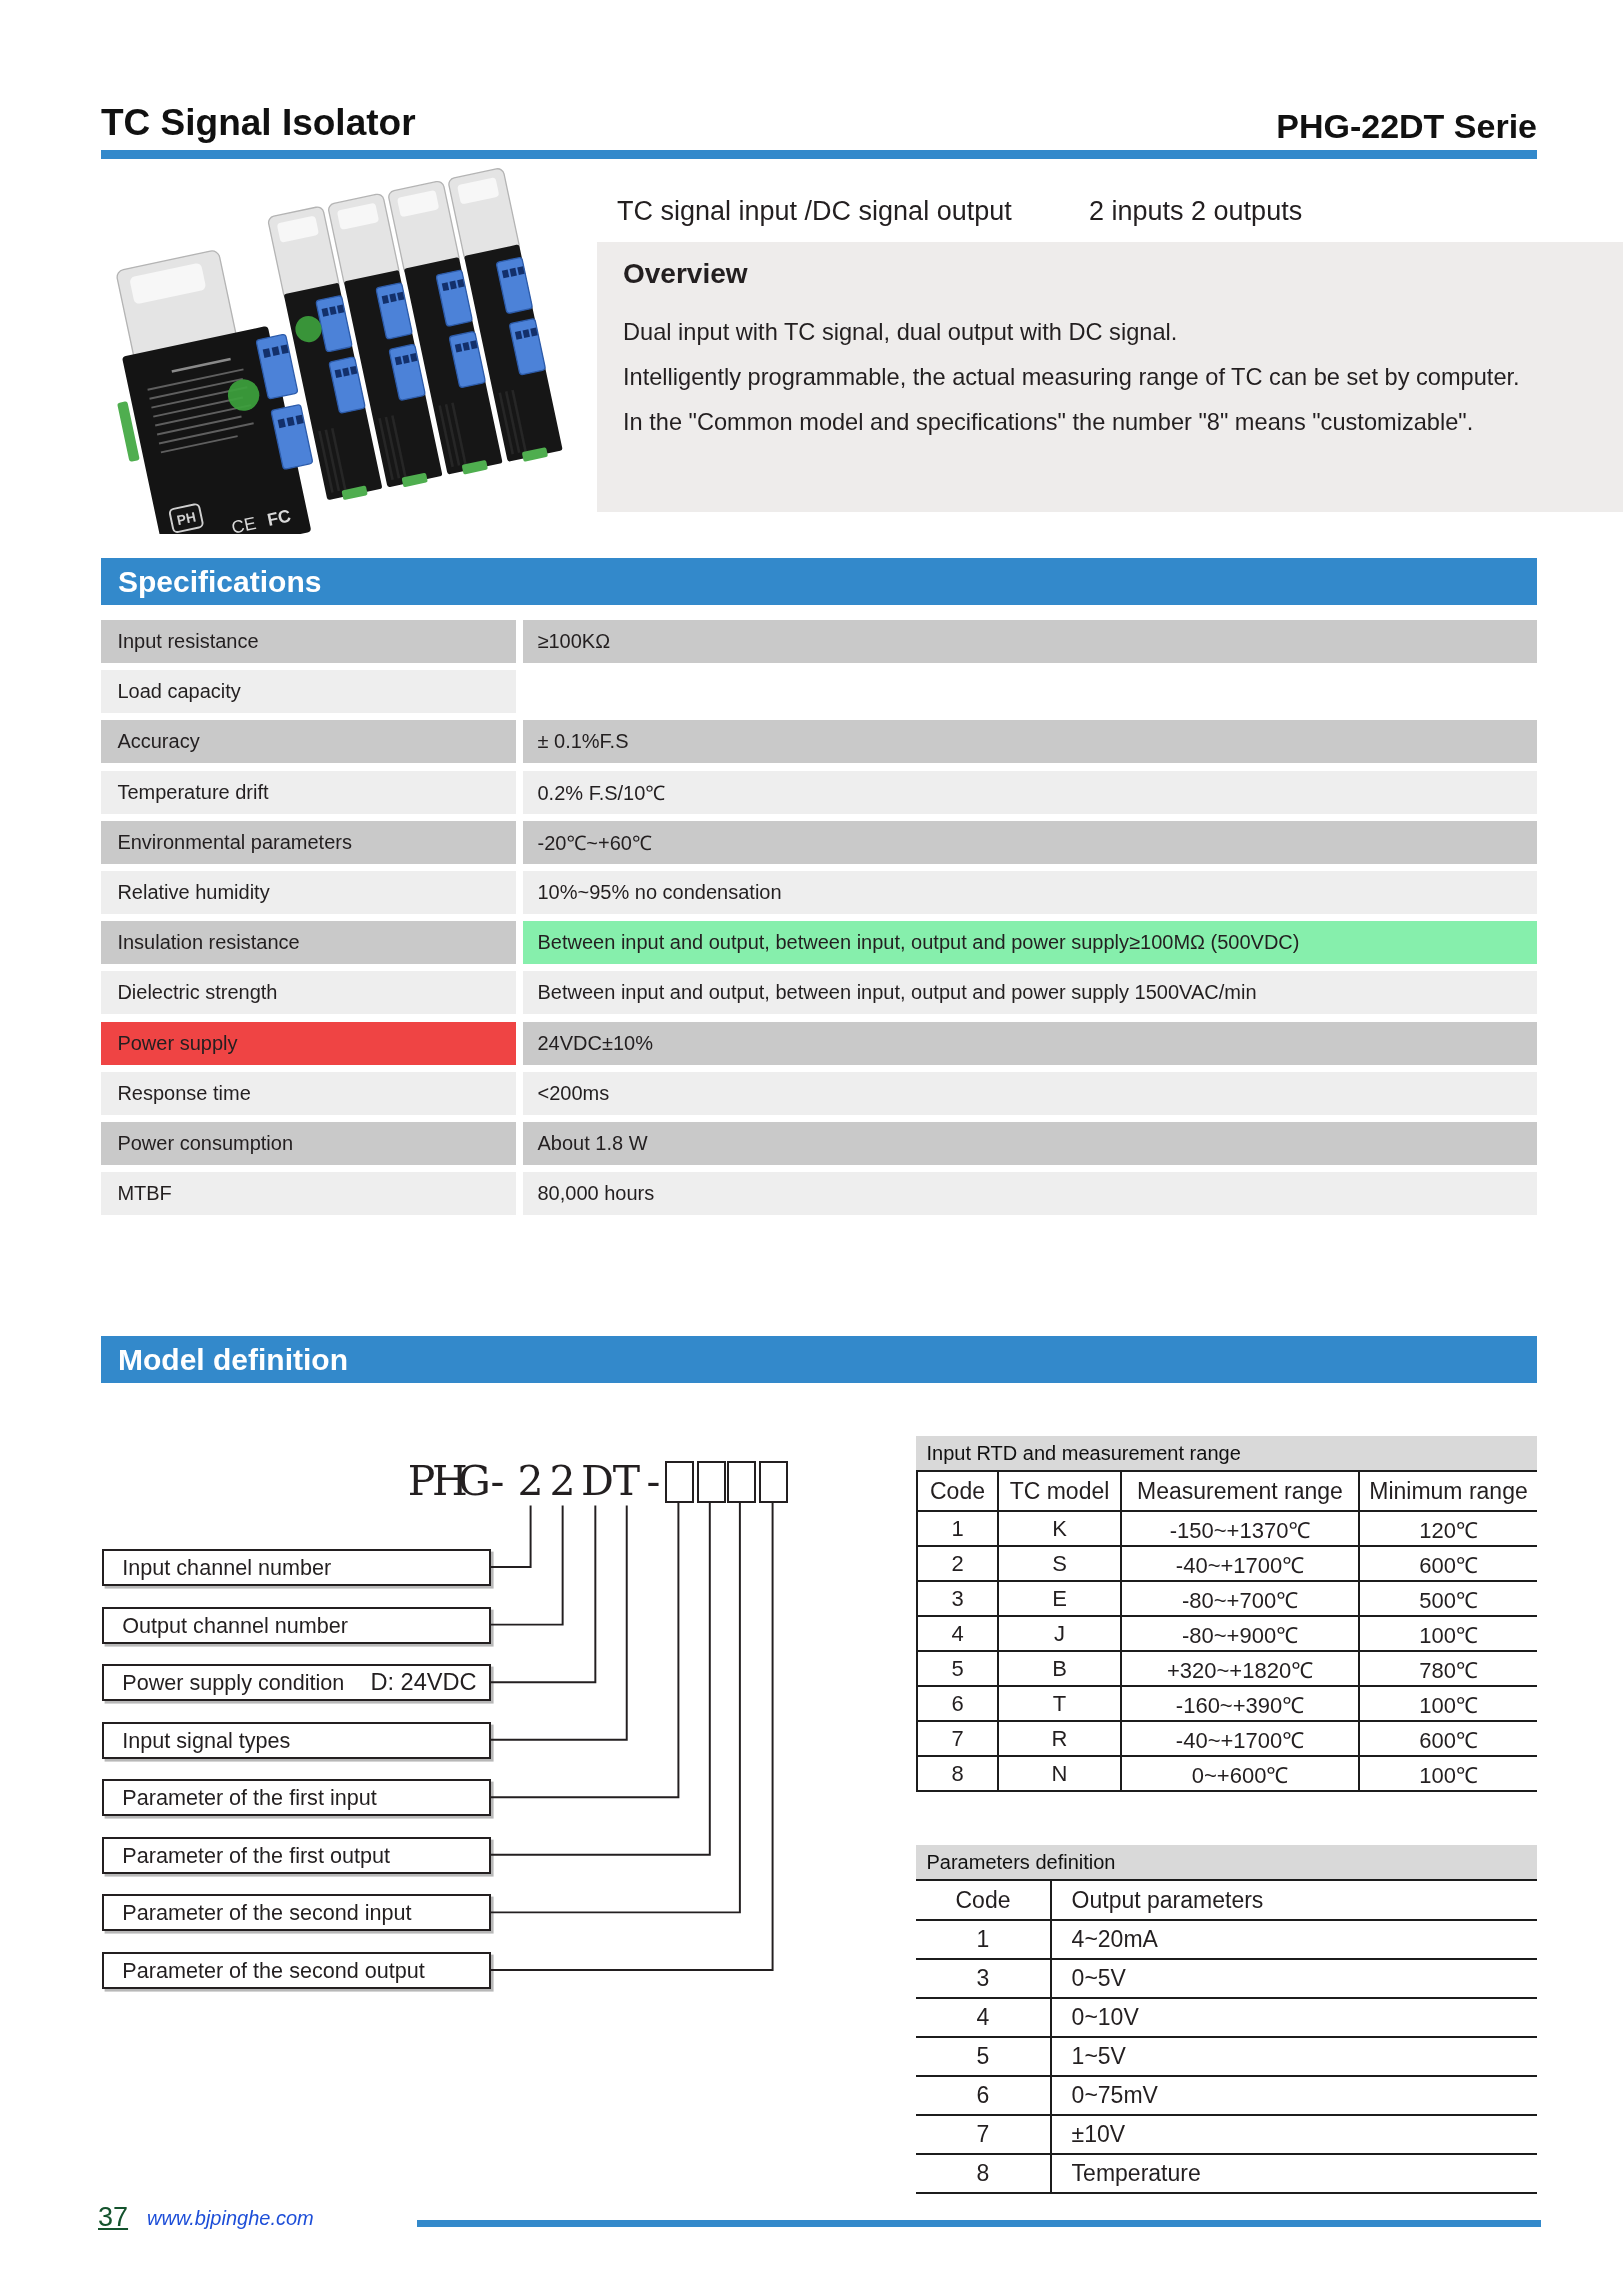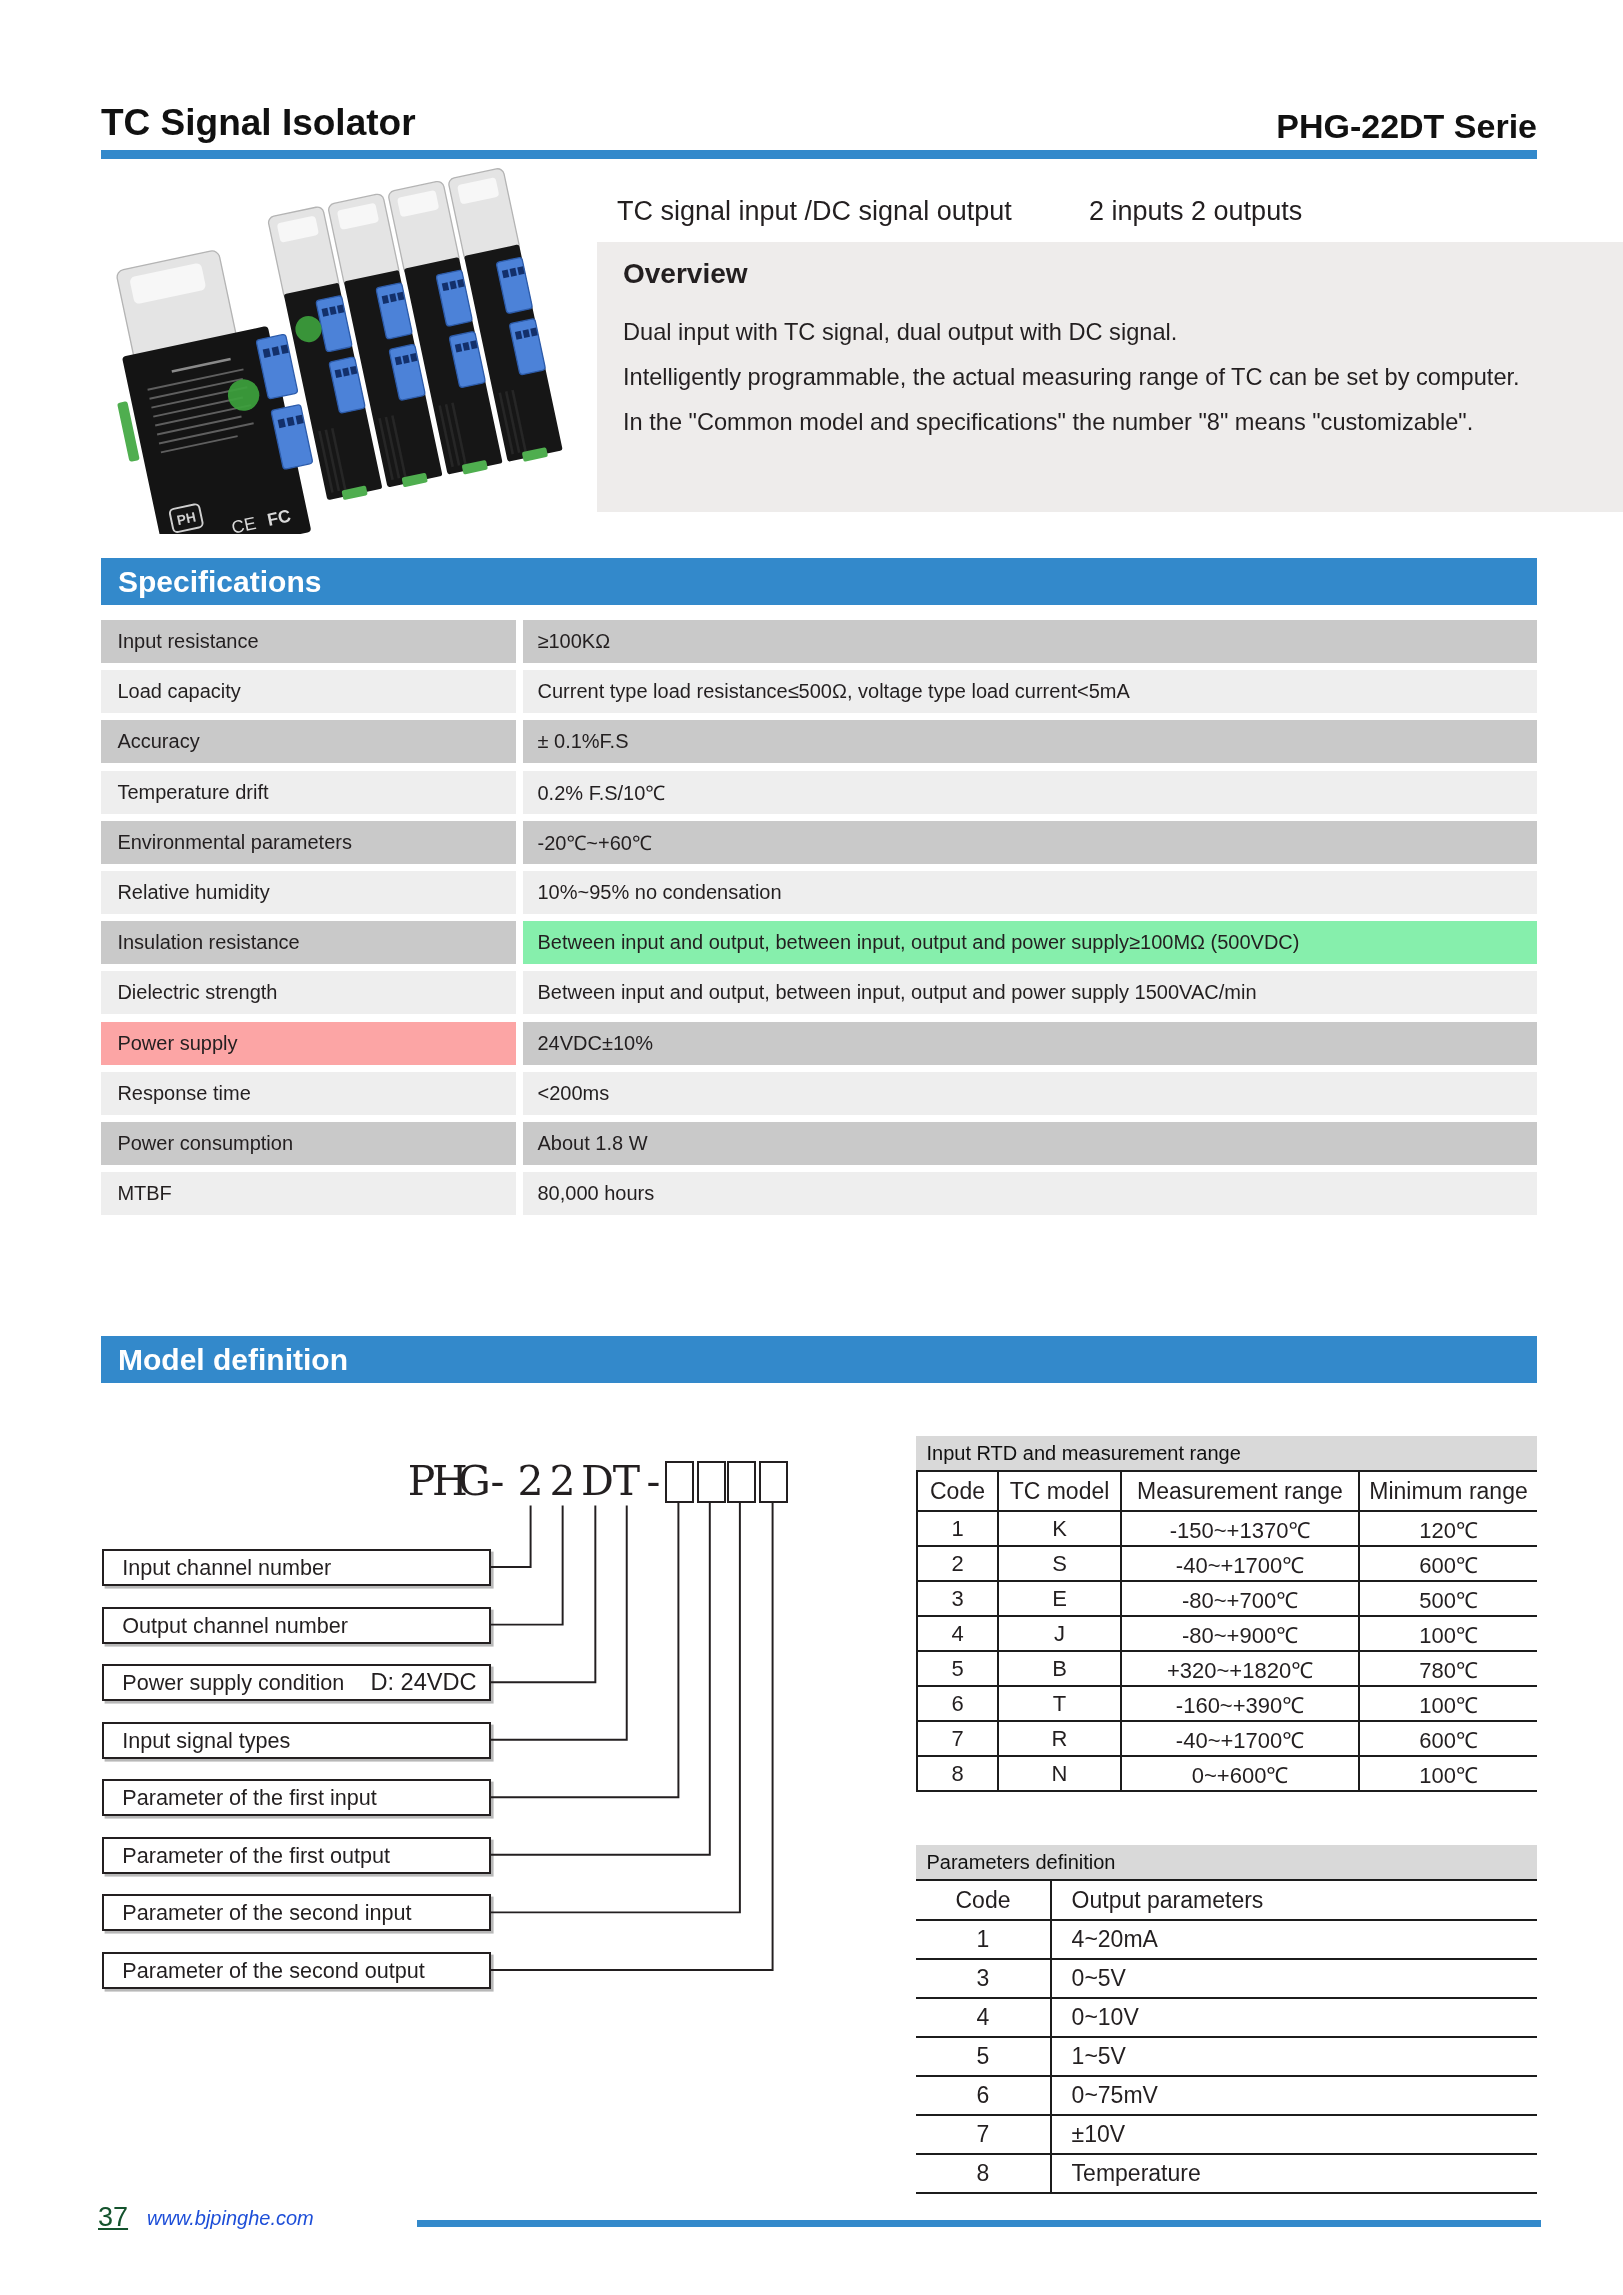--- a/index.html
+++ b/index.html
@@ -197,21 +197,20 @@
 
   <div class="abs section-bar bar-spec" style="background:#3389cb;">Specifications</div>
 
   <div class="abs spec-table">
     <div class="spec-row">
       <div class="spec-label" style="background:#c9c9c9;">Input resistance</div>
       <div class="spec-value" style="background:#c9c9c9;">≥100KΩ</div>
     </div>
     <div class="spec-row">
       <div class="spec-label" style="background:#eeeeee;">Load capacity</div>
-      <div class="spec-value" style="background:#eeeeee;">Current type load resistance≤500Ω, voltage type load current&lt;5mA</div>
     </div>
     <div class="spec-row">
       <div class="spec-label" style="background:#c9c9c9;">Accuracy</div>
       <div class="spec-value" style="background:#c9c9c9;">± 0.1%F.S</div>
     </div>
     <div class="spec-row">
       <div class="spec-label" style="background:#eeeeee;">Temperature drift</div>
       <div class="spec-value" style="background:#eeeeee;">0.2% F.S/10℃</div>
     </div>
     <div class="spec-row">
@@ -224,21 +223,21 @@
     </div>
     <div class="spec-row">
       <div class="spec-label" style="background:#c9c9c9;">Insulation resistance</div>
       <div class="spec-value" style="background:#86efac;">Between input and output, between input, output and power supply≥100MΩ (500VDC)</div>
     </div>
     <div class="spec-row">
       <div class="spec-label" style="background:#eeeeee;">Dielectric strength</div>
       <div class="spec-value" style="background:#eeeeee;">Between input and output, between input, output and power supply 1500VAC/min</div>
     </div>
     <div class="spec-row">
-      <div class="spec-label" style="background:#fca5a5;">Power supply</div>
+      <div class="spec-label" style="background:#ef4444;">Power supply</div>
       <div class="spec-value" style="background:#c9c9c9;">24VDC±10%</div>
     </div>
     <div class="spec-row">
       <div class="spec-label" style="background:#eeeeee;">Response time</div>
       <div class="spec-value" style="background:#eeeeee;">&lt;200ms</div>
     </div>
     <div class="spec-row">
       <div class="spec-label" style="background:#c9c9c9;">Power consumption</div>
       <div class="spec-value" style="background:#c9c9c9;">About 1.8 W</div>
     </div>

